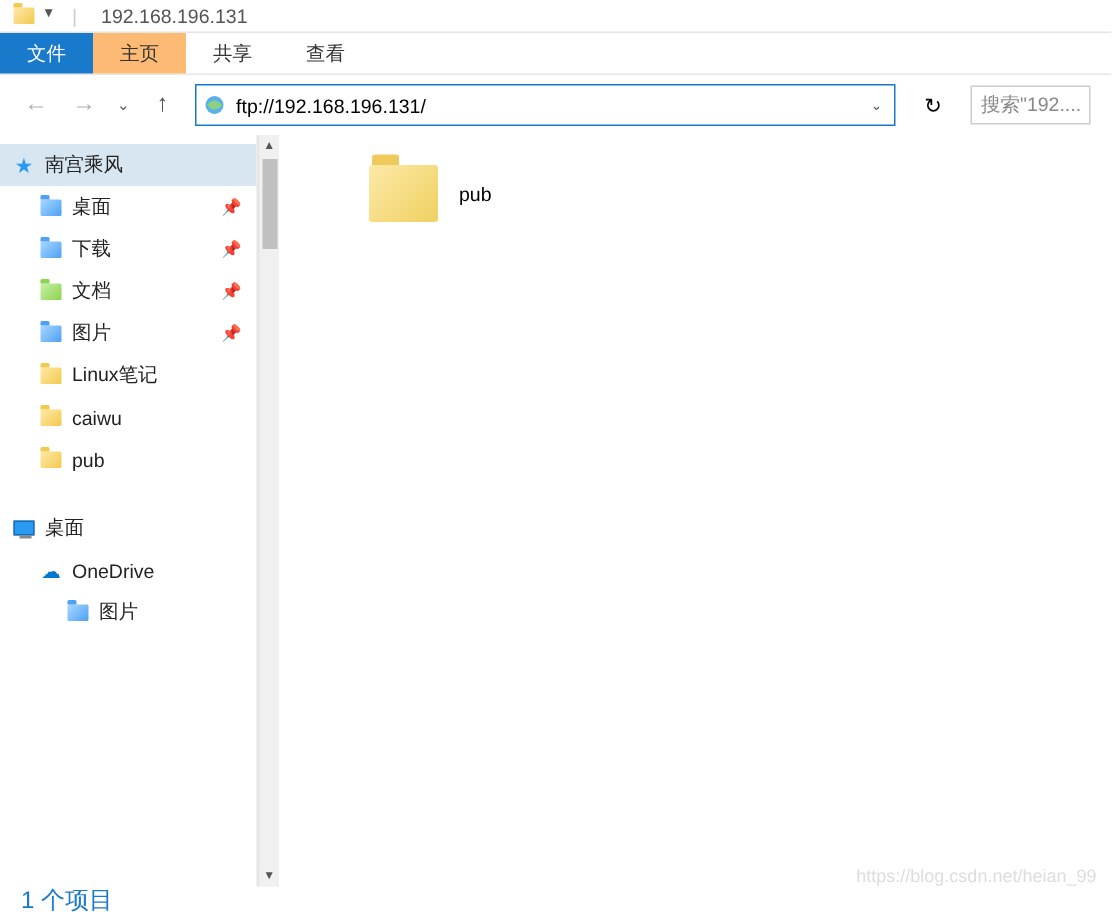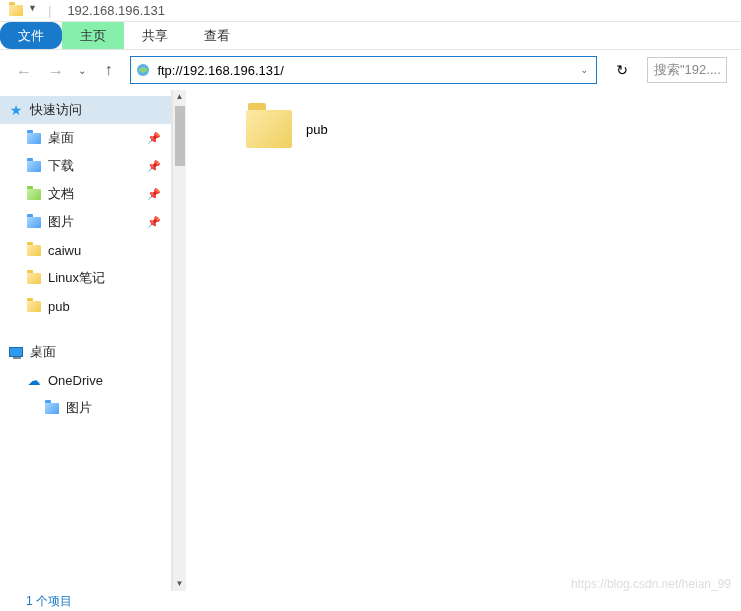--- a/index.html
+++ b/index.html
@@ -6,22 +6,22 @@
     body { width: 741px; height: 611px; background: #fff; font-size: 13px; color: #000; overflow: hidden; position: relative; }
     
     .titlebar { height: 22px; display: flex; align-items: center; padding: 0 8px; border-bottom: 1px solid #e5e5e5; }
     .titlebar .qat { display: flex; gap: 4px; align-items: center; }
     .qat-icon { width: 16px; height: 16px; }
     .titlebar-text { margin-left: 16px; color: #555; font-size: 13px; }
     .titlebar-right { margin-left: auto; }
     
     .ribbon-tabs { height: 28px; display: flex; align-items: stretch; border-bottom: 1px solid #e5e5e5; }
     .ribbon-tab { padding: 4px 18px; display: flex; align-items: center; color: #333; cursor: pointer; }
-    .ribbon-tab.file { background: #1979ca; color: #fff; border-radius: 11px; }
-    .ribbon-tab.active { background: #86efac; }
+    .ribbon-tab.file { background: #1979ca; color: #fff; }
+    .ribbon-tab.active { background: #fdba74; }
     
     .navbar { height: 40px; display: flex; align-items: center; padding: 0 14px; gap: 12px; }
     .nav-arrow { width: 20px; height: 20px; display: flex; align-items: center; justify-content: center; cursor: pointer; font-size: 16px; }
     .nav-arrow.disabled { color: #b0b0b0; }
     .nav-arrow.enabled { color: #555; }
     .chevron-small { font-size: 10px; color: #555; }
     .address-bar { flex: 1; height: 28px; border: 1px solid #1979ca; display: flex; align-items: center; padding: 0 4px; gap: 6px; }
     .address-icon { width: 16px; height: 16px; flex-shrink: 0; }
     .address-text { flex: 1; font-size: 13px; outline: none; border: none; }
     .address-drop { font-size: 9px; color: #555; padding: 0 4px; }
@@ -58,21 +58,21 @@
     .ic-desktop::after { content: ""; position: absolute; bottom: -3px; left: 3px; width: 8px; height: 2px; background: #888; }
     .ic-onedrive { color: #0078d4; font-size: 13px; }
     .ic-user { width: 12px; height: 12px; border-radius: 50%; background: #f3a04d; }
     .ic-pc { width: 14px; height: 10px; background: #e0e0e0; border: 1px solid #888; }
     
     .content { flex: 1; padding: 20px 0 0 60px; }
     .content-item { display: flex; align-items: center; gap: 14px; cursor: pointer; width: fit-content; }
     .big-folder { width: 46px; height: 38px; background: linear-gradient(135deg, #fce9a8, #f0d060); border-radius: 2px; position: relative; }
     .big-folder::before { content: ""; position: absolute; top: -7px; left: 2px; width: 18px; height: 7px; background: #efca5a; border-radius: 2px 2px 0 0; }
     
-    .statusbar { position: absolute; bottom: 0; left: 0; height: 20px; padding: 0 26px; font-size: 12px; color: #1979ca; display: flex; align-items: center; }
+    .statusbar { position: absolute; bottom: 0; left: 0; height: 20px; padding: 0 14px; font-size: 16px; color: #1979ca; display: flex; align-items: flex-end; }
     .watermark { position: absolute; bottom: 20px; right: 10px; color: #ddd; font-size: 12px; pointer-events: none; }
   </style>
 </head>
 <body>
 
 <div class="titlebar">
   <div class="qat">
     <span class="qat-icon"><span class="tree-icon">
           <span class="folder-yellow"></span>
         </span></span>
@@ -106,21 +106,21 @@
     <span class="address-drop">⌄</span>
   </div>
   <span class="refresh-btn">↻</span>
   <div class="search-box">搜索"192....</div>
 </div>
 
 <div class="body-area">
   <div class="sidebar">
     <div class="tree-item selected">
       <span class="tree-icon ic-star">★</span>
-      <span class="tree-label">快速访问</span>
+      <span class="tree-label">南宫乘风</span>
     </div>
     <div class="tree-item">
       <span class="indent"></span>
       <span class="tree-icon">
           <span class="folder-special folder-blue"></span>
         </span>
       <span class="tree-label">桌面</span>
       <span class="pin">📌</span>
     </div>
     <div class="tree-item">
@@ -145,28 +145,28 @@
           <span class="folder-special folder-blue"></span>
         </span>
       <span class="tree-label">图片</span>
       <span class="pin">📌</span>
     </div>
     <div class="tree-item">
       <span class="indent"></span>
       <span class="tree-icon">
           <span class="folder-yellow"></span>
         </span>
+      <span class="tree-label">Linux笔记</span>
+    </div>
+    <div class="tree-item">
+      <span class="indent"></span>
+      <span class="tree-icon">
+          <span class="folder-yellow"></span>
+        </span>
       <span class="tree-label">caiwu</span>
-    </div>
-    <div class="tree-item">
-      <span class="indent"></span>
-      <span class="tree-icon">
-          <span class="folder-yellow"></span>
-        </span>
-      <span class="tree-label">Linux笔记</span>
     </div>
     <div class="tree-item">
       <span class="indent"></span>
       <span class="tree-icon">
           <span class="folder-yellow"></span>
         </span>
       <span class="tree-label">pub</span>
     </div>
 
     <div class="tree-spacer"></div>

